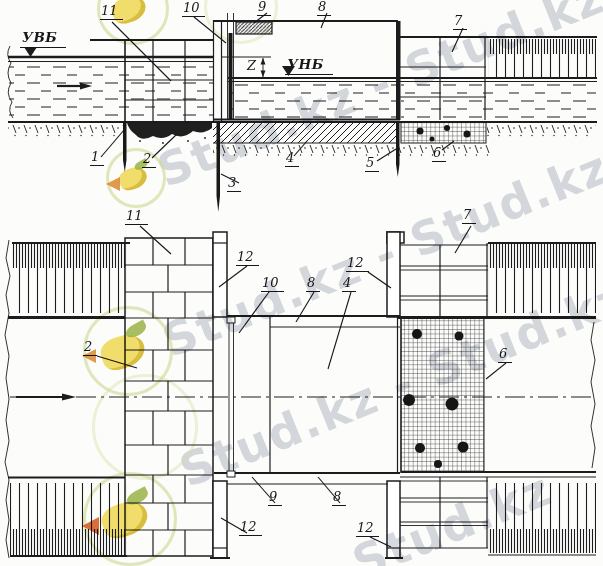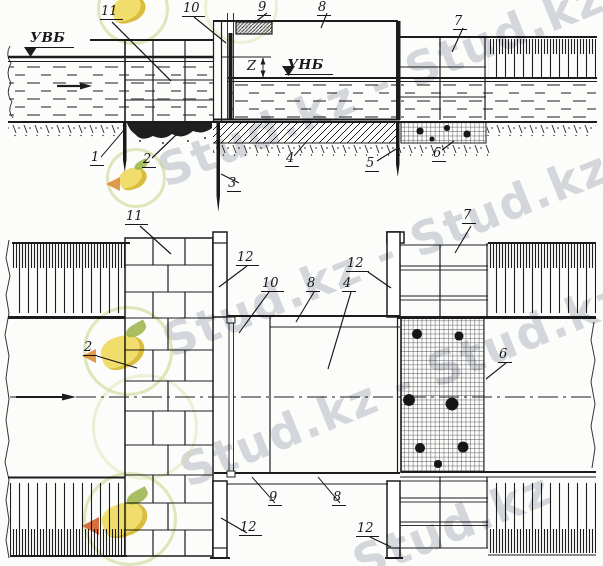--- a/index.html
+++ b/index.html
@@ -275,21 +275,21 @@
       <line x1="97" y1="356" x2="137" y2="368"></line>
       <line x1="506" y1="363" x2="486" y2="379"></line>
       <line x1="275" y1="503" x2="252" y2="477"></line>
       <line x1="340" y1="503" x2="318" y2="477"></line>
       <line x1="247" y1="533" x2="221" y2="518"></line>
       <line x1="370" y1="537" x2="391" y2="547"></line>
     </g>
   </svg>
 
   <div class="label-layer">
-    <span class="lbl lvl" style="left:28px;top:29px">УВБ</span>
+    <span class="lbl lvl" style="left:20px;top:29px">УВБ</span>
     <span class="lbl lvl" style="left:285px;top:56px">УНБ</span>
     <span class="lbl" style="left:247px;top:59px">Z</span>
 
     <span class="lbl u" style="left:100px;top:4px">11</span>
     <span class="lbl u" style="left:182px;top:1px">10</span>
     <span class="lbl u" style="left:257px;top:0px">9</span>
     <span class="lbl u" style="left:317px;top:0px">8</span>
     <span class="lbl u" style="left:453px;top:14px">7</span>
     <span class="lbl u" style="left:90px;top:150px">1</span>
     <span class="lbl u" style="left:142px;top:152px">2</span>

